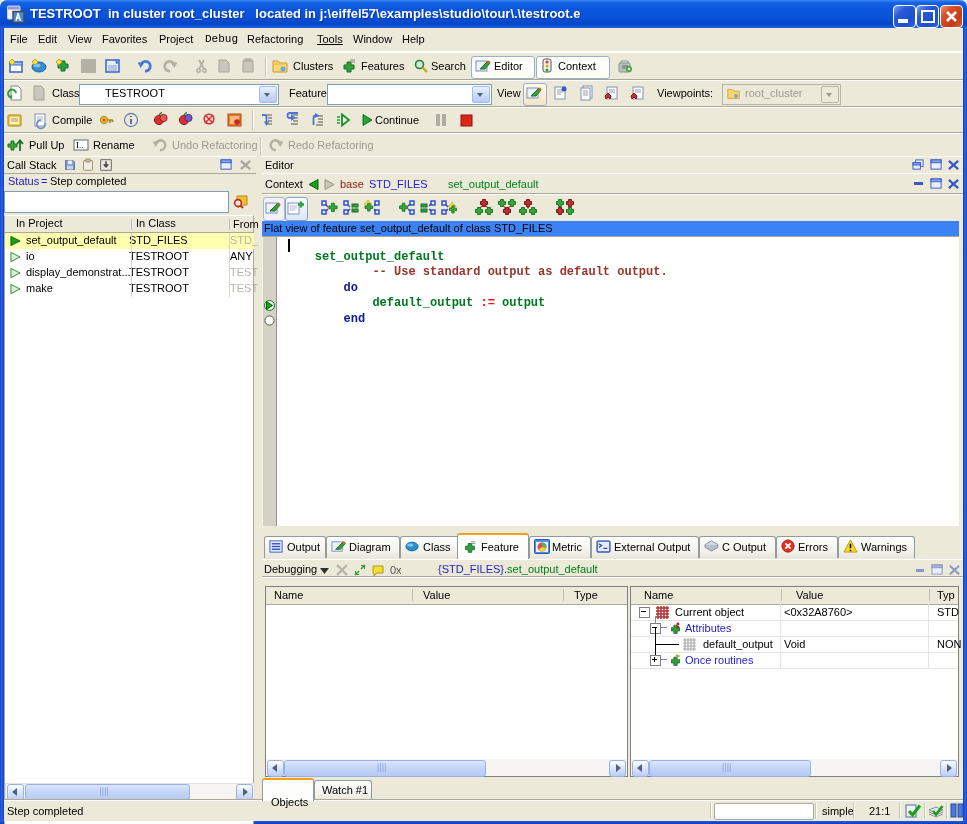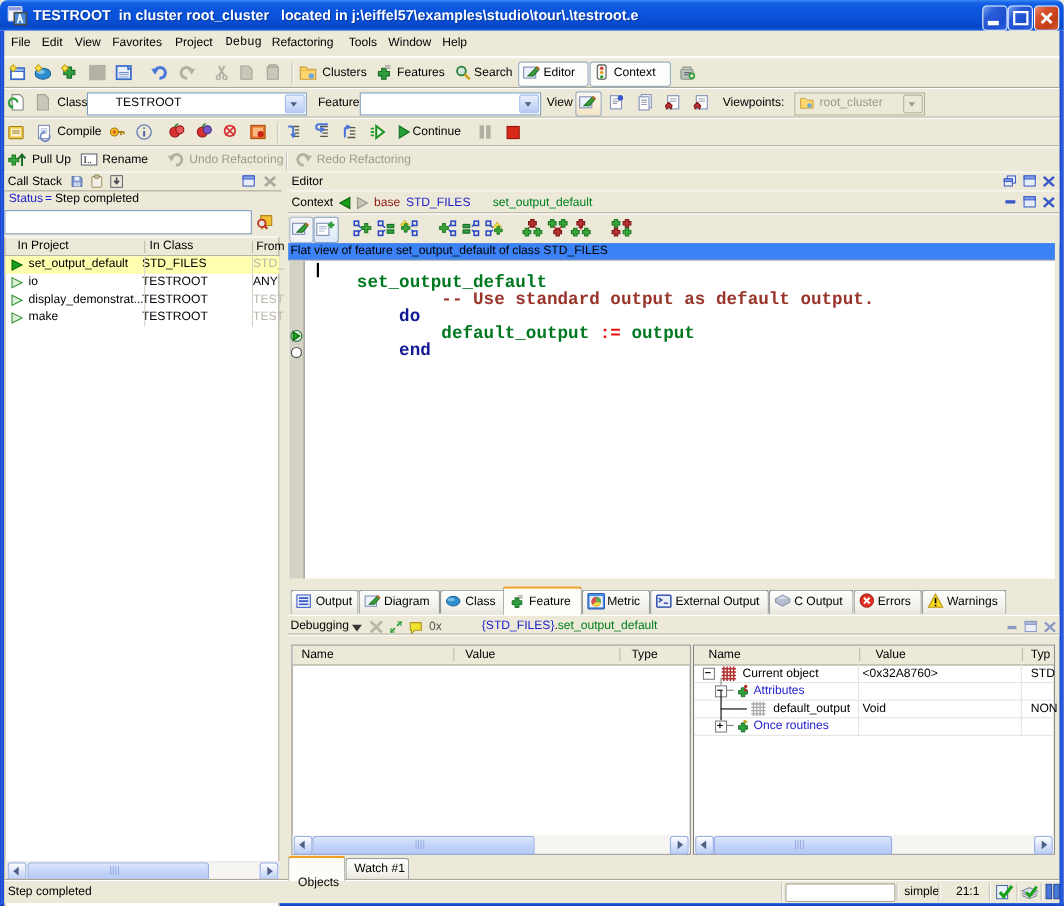--- a/index.html
+++ b/index.html
@@ -84,21 +84,21 @@
       </svg>
     </div>
 <div id="menubar" class="abs">
 <span style="left:6px;">File</span>
       <span style="left:34px;">Edit</span>
       <span style="left:64px;">View</span>
       <span style="left:98px;">Favorites</span>
       <span style="left:155px;">Project</span>
       <span style="left:201px;font-family:Liberation Mono, monospace;">Debug</span>
       <span style="left:243px;">Refactoring</span>
-      <span style="left:313px;">Tools</span>
+      <span style="left:313px;text-decoration:underline;">Tools</span>
       <span style="left:349px;">Window</span>
       <span style="left:398px;">Help</span>
 </div>
 <div id="tb1" class="abs tbrow">
 <svg class="icon16" style="left:4px;top:5px;" viewBox="0 0 16 16">
         <rect x="2" y="4" width="12" height="10" fill="#fff" stroke="#3b6ecc" stroke-width="1.6"></rect>
         <rect x="2" y="4" width="12" height="3" fill="#9cbcf2" stroke="#3b6ecc" stroke-width="1"></rect>
         <path d="M1 4 L4 1 L7 4 L4 7 Z" fill="#ffe24a" stroke="#caa21c" stroke-width="1"></path>
       </svg>
 <svg class="icon16" style="left:27px;top:5px;" viewBox="0 0 16 16">
@@ -544,21 +544,21 @@
   <div class="abs" id="codearea" style="left:0;top:81px;width:697px;height:289px;background:#fff;">
     <div class="abs" style="left:0;top:0;width:14px;height:289px;background:#d4d1c5;border-right:1px solid #96938a;box-shadow:inset 1px 0 0 #f2f0ea;"></div>
     <svg style="left:2px;top:63px;width:11px;height:11px;" viewBox="0 0 11 11">
           <circle cx="5.5" cy="5.5" r="5" fill="#e8f0e8" stroke="#187028"></circle>
           <path d="M2.5 1.5 l6 4 l-6 4 z" fill="#18a018" stroke="#0a600a"></path>
         </svg>
     <svg style="left:2px;top:78px;width:11px;height:11px;" viewBox="0 0 11 11">
           <circle cx="5.5" cy="5.5" r="4.6" fill="#fff" stroke="#555"></circle>
         </svg>
     <div class="abs" style="left:26px;top:2px;width:2px;height:13px;background:#000;"></div>
-    <pre style="position:absolute;left:24px;top:-3px;margin:0;font-family:'Liberation Mono',monospace;font-size:16px;font-weight:bold;line-height:15.5px;"><span> </span>
+    <pre style="position:absolute;left:24px;top:-3px;margin:0;font-family:'Liberation Mono',monospace;font-size:12px;font-weight:bold;line-height:15.5px;"><span> </span>
 <span style="color:#007820">    set_output_default</span>
 <span style="color:#99342a">            -- Use standard output as default output.</span>
 <span style="color:#101894">        do</span>
 <span style="color:#007820">            default_output <span style="color:#ee1010">:=</span> output</span>
 <span style="color:#101894">        end</span></pre>
   </div>
   <div class="abs" id="tabstrip" style="left:0;top:377px;width:701px;height:24px;">
     <div class="tab" style="left:2px;top:3px;width:60px;">
           <svg class="icon16" style="left:4px;top:2px;width:15px;height:15px;" viewBox="0 0 16 16">
             <rect x="1" y="2" width="13" height="12" fill="#e8eef8" stroke="#3858c8"></rect>

